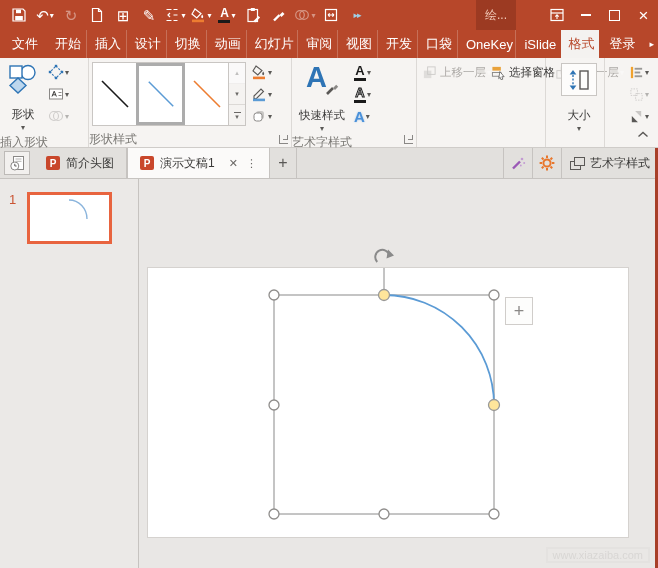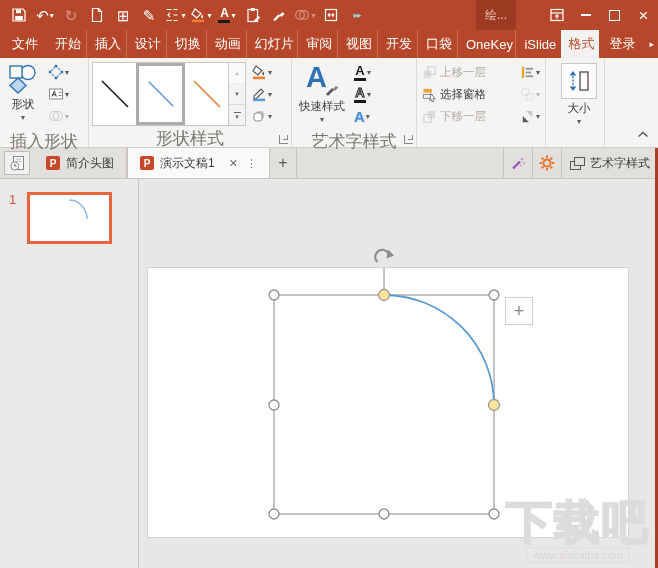--- a/index.html
+++ b/index.html
@@ -30,40 +30,40 @@
   .rtab.w-clip2{max-width:46px}
   .tellme{display:flex;align-items:center;color:rgba(255,255,255,.78);padding:0 8px;margin-left:4px;white-space:nowrap}
   .bulb{width:7px;height:7px;border:1.5px solid rgba(255,255,255,.85);border-radius:50%;position:relative;margin-right:5px}
   .bulb::after{content:"";position:absolute;left:1.5px;top:8px;width:3px;height:2px;background:rgba(255,255,255,.85)}
   .signin{display:flex;align-items:center;padding:0 10px;white-space:nowrap}
   .tab-ovf{display:flex;align-items:center;padding:0 4px;font-size:9px;color:#fff}
   
   .ribbon{height:89px;background:#F6F4F2;border-bottom:1px solid #CFCCC9;display:flex;position:relative}
   .rgroup{display:flex;flex-direction:column;border-right:1px solid #DCD9D6;position:relative;flex:none}
   .rgroup-body{flex:1;display:flex;align-items:flex-start;padding:3px 3px 0}
-  .rgroup-label{height:15px;font-size:17px;color:#7A7874;text-align:center;line-height:14px;white-space:nowrap}
+  .rgroup-label{height:15px;font-size:12px;color:#7A7874;text-align:left;line-height:14px;white-space:nowrap}
   .bigbtn{display:flex;flex-direction:column;align-items:center;justify-content:flex-start;height:70px;padding:2px 4px}
-  .bigbtn .blabel{font-size:11.5px;color:#3B3A39;margin-top:2px;white-space:nowrap}
+  .bigbtn .blabel{font-size:11.5px;color:#3B3A39;margin-top:12px;white-space:nowrap}
   .bigbtn .car{color:#5A5856;margin:1px 0 0}
   .smallcol{display:flex;flex-direction:column;margin-left:3px}
   .sbtn{display:flex;align-items:center;height:22px;padding:0 2px}
   .sbtn .car{color:#5A5856}
   .gallery{display:flex;background:#fff;border:1px solid #C9C6C3;height:62px;margin-top:1px}
   .gcell{width:43px;display:flex;align-items:center;justify-content:center}
   .gcell.sel{border:3px solid #ACACAC}
   .gscroll{width:16px;border-left:1px solid #C9C6C3;display:flex;flex-direction:column}
   .gsb{flex:1;display:flex;align-items:center;justify-content:center;font-size:7px;color:#6A6866;background:#F5F3F1;border-bottom:1px solid #DCD9D6}
   .gsb:last-child{border-bottom:none}
   .gsb .morebar{display:flex;flex-direction:column;align-items:center;line-height:.5}
   .gsb .morebar i{display:block;width:7px;height:1px;background:#6A6866;margin-bottom:1.5px}
   .launcher{position:absolute;right:3px;bottom:3px;width:8px;height:8px;border-left:1px solid #8A8886;border-bottom:1px solid #8A8886}
   .launcher::after{content:"";position:absolute;right:0px;top:0px;width:4px;height:4px;border-right:1px solid #8A8886;border-bottom:1px solid #8A8886}
   .stack-a{display:flex;flex-direction:column;align-items:center;line-height:1}
   .stack-a .abar{width:12px;height:3px;margin-top:1px}
-  .arr-col{display:flex;flex-direction:column;margin-left:2px}
+  .arr-col{display:flex;flex-direction:row;margin-left:2px}
   .arr-row{display:flex;align-items:center;height:22px;white-space:nowrap;font-size:11.5px;color:#3B3A39}
   .arr-row svg{margin-right:3px}
   .arr-row.dis{color:#ACA9A6}
   .qs-icon{position:relative;width:34px;height:34px}
   .qs-icon .qa{font-size:29px;font-weight:bold;color:#2E74B5;line-height:1;position:absolute;left:1px;top:0}
   .qs-icon svg{position:absolute;right:-2px;bottom:0}
   .sizebtn-frame{width:34px;height:34px;border:1px solid #C9C6C3;background:#FDFCFB;display:flex;align-items:center;justify-content:center}
   .ribbon-collapse{position:absolute;right:9px;bottom:5px}
   
   .doctabs{height:30px;background:#E2E0DD;border-bottom:1px solid #C6C3C0;display:flex;align-items:stretch;font-size:12px;color:#3B3A39}
@@ -537,19 +537,18 @@
 
       <g fill="#FFE59B" stroke="#999999" stroke-width="1.3">
         <circle cx="245" cy="116" r="5.5"></circle>
         <circle cx="355" cy="226" r="5.5"></circle>
       </g>
     </svg>
 
     <div class="plusbtn">+</div>
 
     <div class="watermark">
-      <div class="wm-title">下载吧</div>
       <div class="wm-url">www.xiazaiba.com</div>
     </div>
   </div>
 </div>
 
 <div class="redline"></div>
 
 </body></html>

